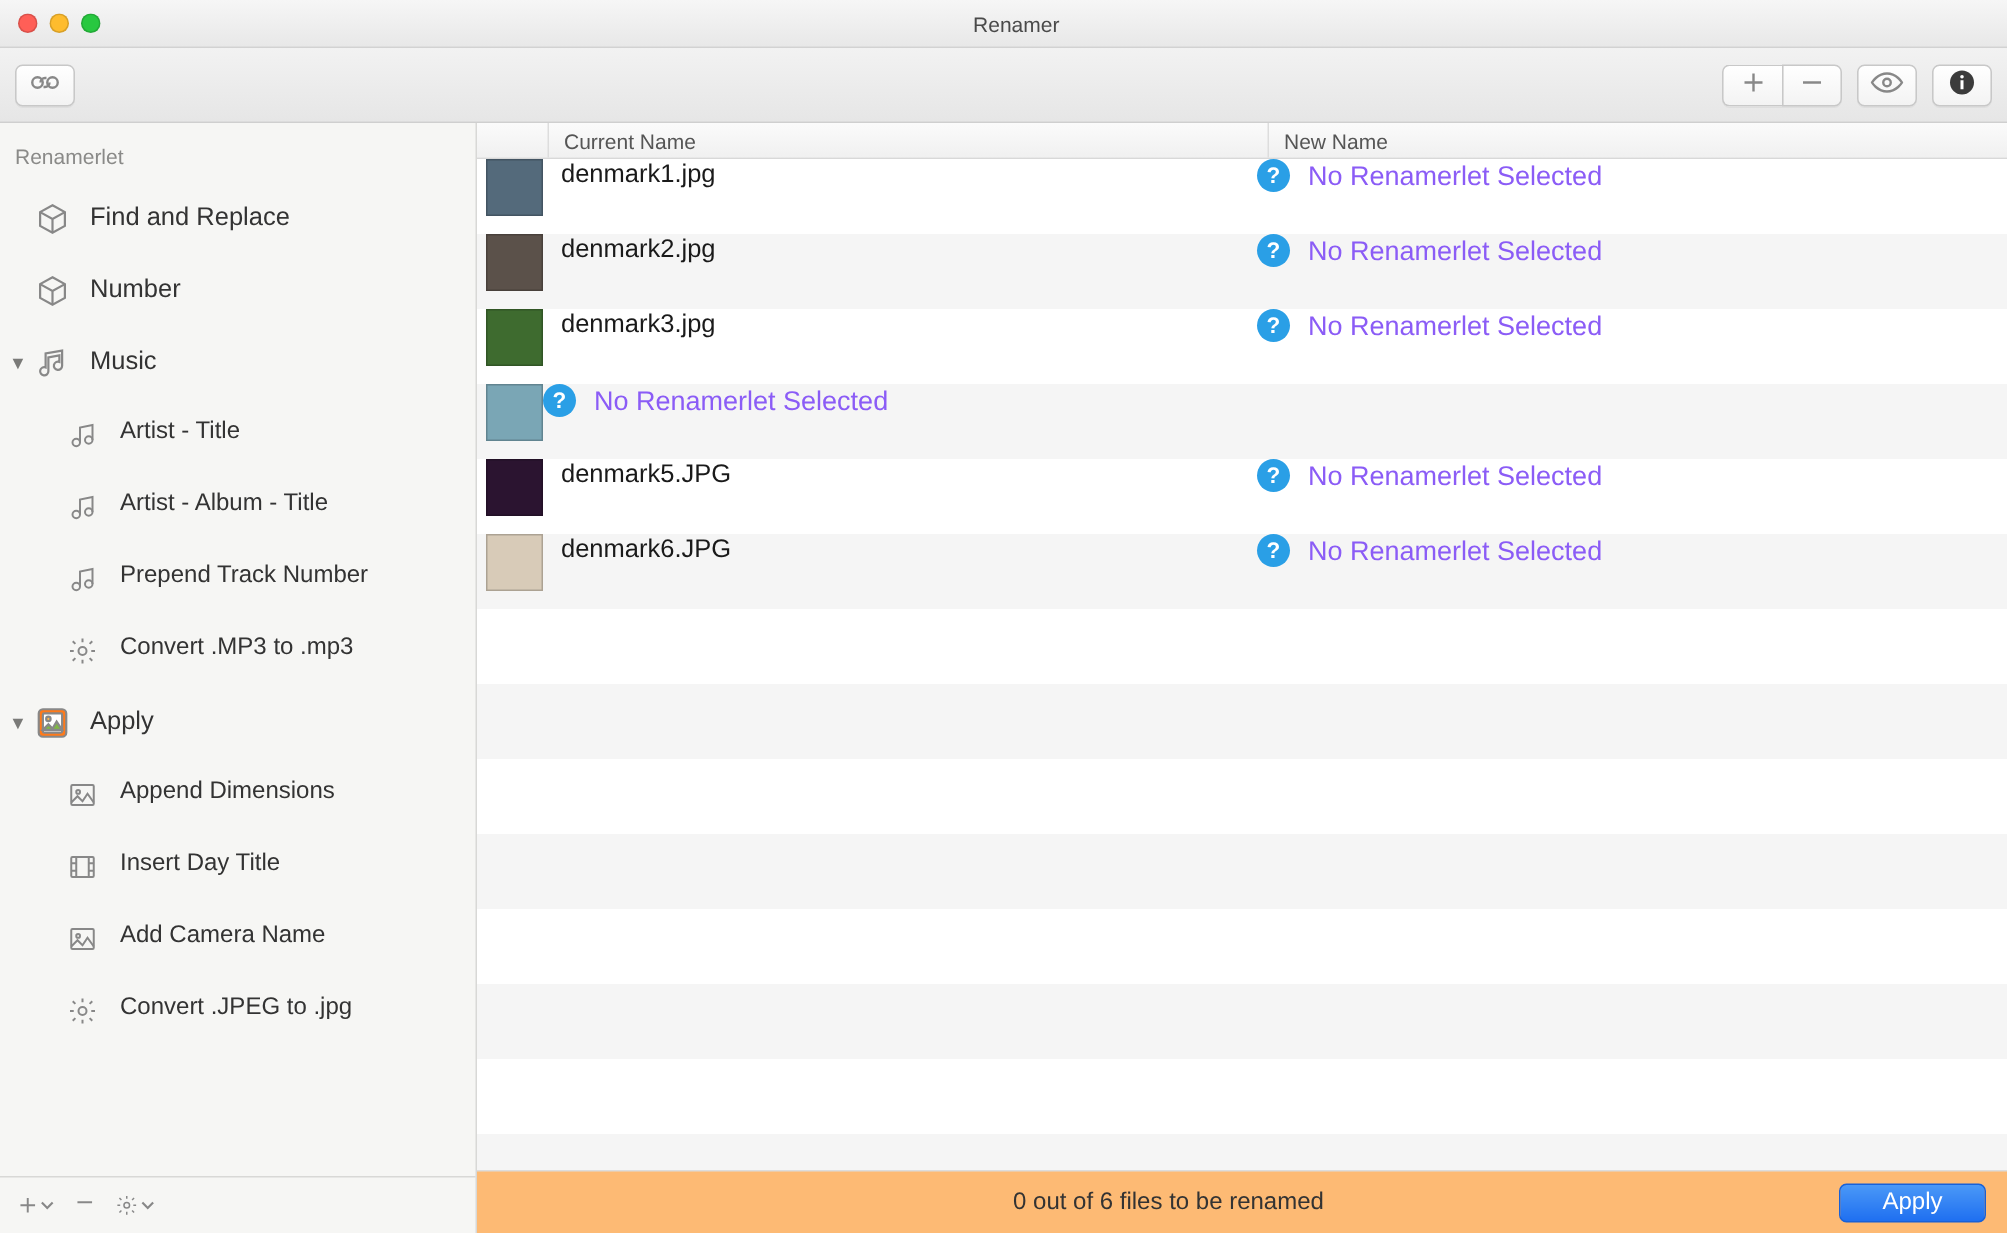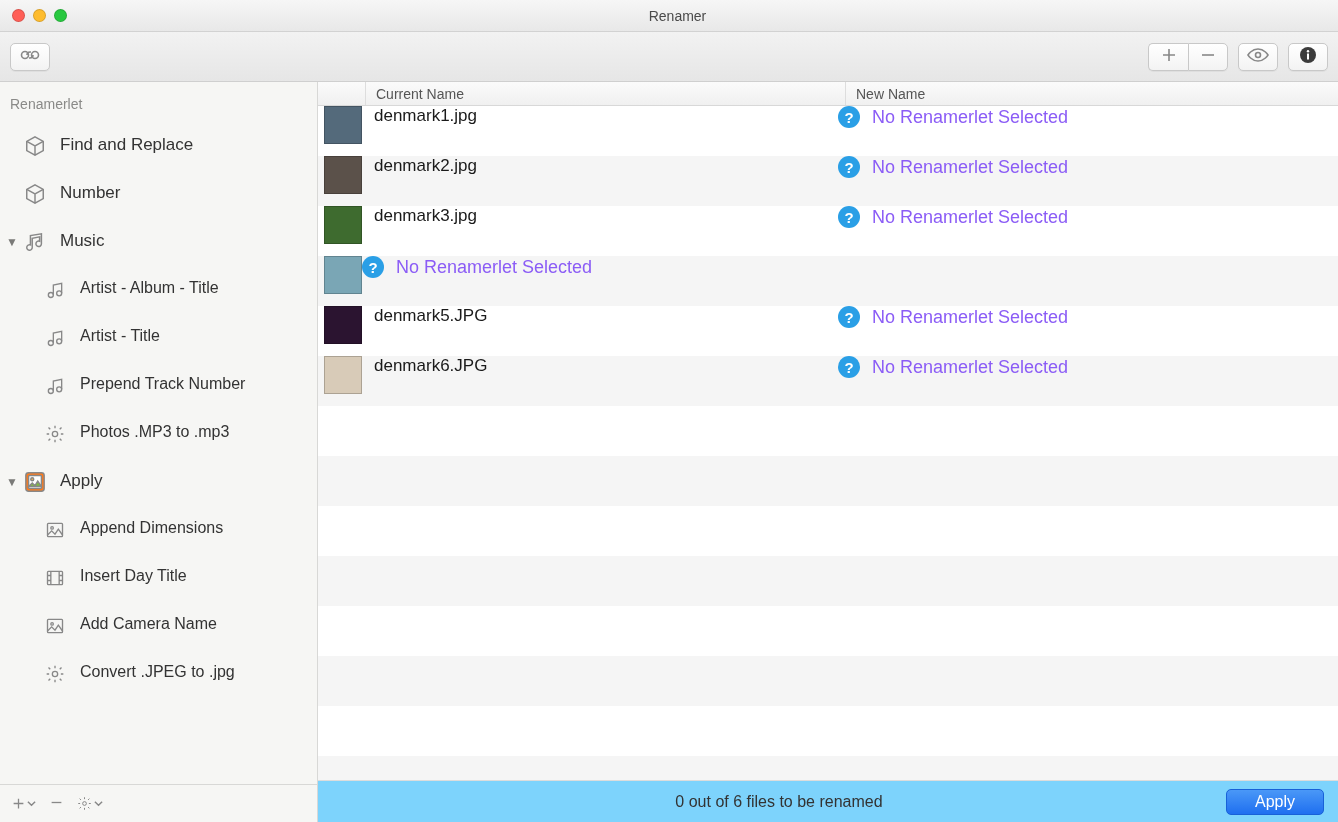--- a/index.html
+++ b/index.html
@@ -121,21 +121,21 @@
     background:#2a9fe6; color:#fff;
     display:flex; align-items:center; justify-content:center;
     font-weight:bold; font-size:15px;
   }
   .new-label { color:#8b5cf6; font-size:18px; }
   .row.empty .thumb, .row.empty .cur, .row.empty .new { visibility:hidden; }
 
   
   .statusbar {
     height:42px; border-top:1px solid #dcdcdc;
-    background:#7dd3fc;
+    background:#fdba74;
     display:flex; align-items:center;
     padding:0 14px;
   }
   .status-text { flex:1; text-align:center; font-size:16px; color:#333; }
   .apply {
     background: linear-gradient(#4a98f7,#1f6ff0);
     color:#fff; border:1px solid #1861d8;
     border-radius:5px;
     height:26px; padding:0 28px;
     font-size:16px;
@@ -227,50 +227,50 @@
           <span>Music</span>
         </div>
         <div class="sb-item child">
           <span class="sb-icon">
             <svg width="20" height="20" viewBox="0 0 24 24" stroke="#9a9a98">
               <circle cx="7" cy="18" r="3"></circle>
               <circle cx="17" cy="16" r="3"></circle>
               <path d="M10 18V6l10-2v12"></path>
             </svg>
           </span>
-          <span>Artist - Album - Title</span>
+          <span>Artist - Title</span>
         </div>
         <div class="sb-item child">
           <span class="sb-icon">
             <svg width="20" height="20" viewBox="0 0 24 24" stroke="#9a9a98">
               <circle cx="7" cy="18" r="3"></circle>
               <circle cx="17" cy="16" r="3"></circle>
               <path d="M10 18V6l10-2v12"></path>
             </svg>
           </span>
-          <span>Artist - Title</span>
+          <span>Artist - Album - Title</span>
         </div>
         <div class="sb-item child">
           <span class="sb-icon">
             <svg width="20" height="20" viewBox="0 0 24 24" stroke="#9a9a98">
               <circle cx="7" cy="18" r="3"></circle>
               <circle cx="17" cy="16" r="3"></circle>
               <path d="M10 18V6l10-2v12"></path>
             </svg>
           </span>
           <span>Prepend Track Number</span>
         </div>
         <div class="sb-item child">
           <span class="sb-icon">
             <svg width="20" height="20" viewBox="0 0 24 24" stroke="#9a9a98">
               <circle cx="12" cy="12" r="3.2"></circle>
               <path d="M12 2v3M12 19v3M4.2 4.2l2.1 2.1M17.7 17.7l2.1 2.1M2 12h3M19 12h3M4.2 19.8l2.1-2.1M17.7 6.3l2.1-2.1"></path>
             </svg>
           </span>
-          <span>Photos .MP3 to .mp3</span>
+          <span>Convert .MP3 to .mp3</span>
         </div>
         <div class="sb-item">
           <span class="disclosure">▼</span>
           <span class="sb-icon">
             <svg width="24" height="24" viewBox="0 0 24 24" stroke="none">
               <rect x="2" y="2" width="20" height="20" rx="3" fill="#ff7a1a"></rect>
               <rect x="5" y="5" width="14" height="14" rx="1" fill="#fff"></rect>
               <circle cx="9" cy="9" r="1.6" fill="#ffb84d"></circle>
               <path d="M5 17l4-4 3 3 3-5 4 6H5z" fill="#7fb845"></path>
             </svg>

